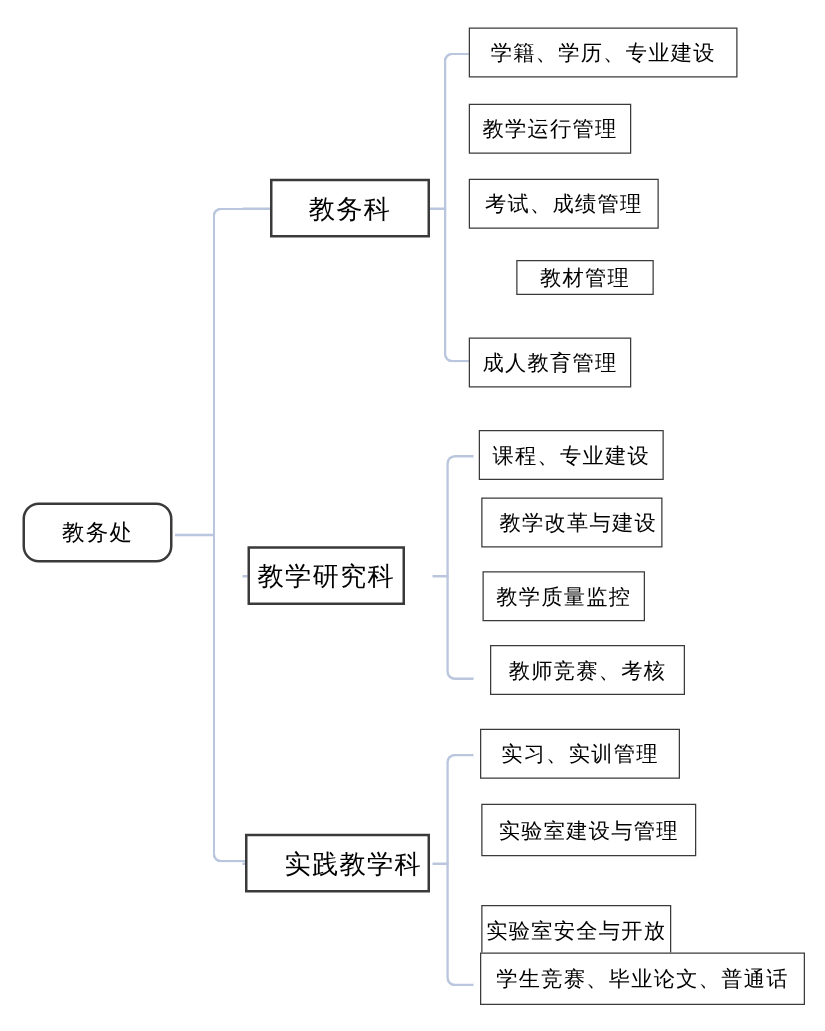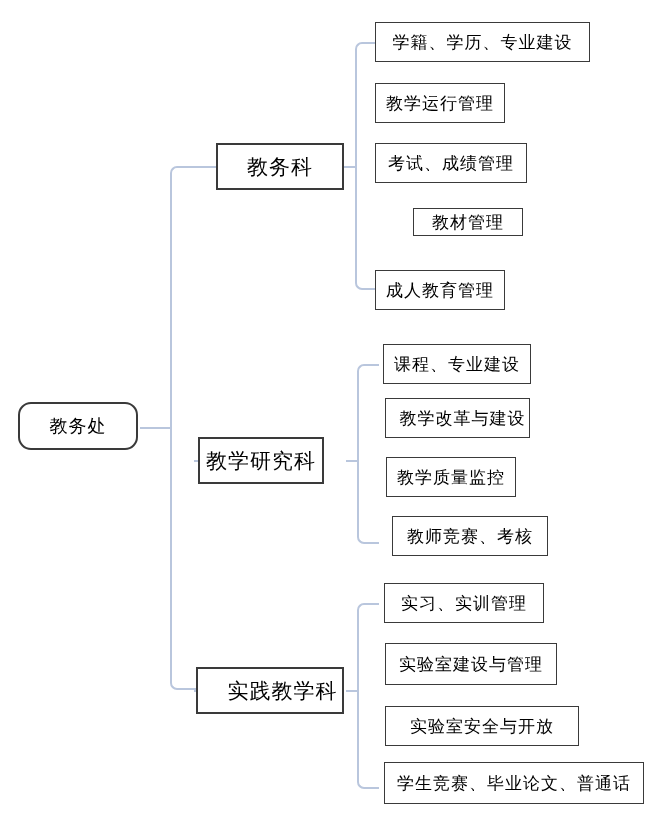--- a/index.html
+++ b/index.html
@@ -126,20 +126,20 @@
 
   <div class="bracket" style="left:357px; top:603px; width:22px; height:186px;"></div>
   <div class="stub" style="left:346px; top:690px; width:13px;"></div>
 
   <div class="node leaf" style="left:384px; top:583px; width:160px; height:40px;">
     <span>实习、实训管理</span>
   </div>
   <div class="node leaf" style="left:385px; top:643px; width:172px; height:42px;">
     <span>实验室建设与管理</span>
   </div>
-  <div class="node leaf" style="left:385px; top:706px; width:194px; height:40px;">
+  <div class="node leaf" style="left:385px; top:724px; width:152px; height:40px;">
     <span>实验室安全与开放</span>
   </div>
   <div class="node leaf" style="left:384px; top:762px; width:260px; height:42px;">
     <span>学生竞赛、毕业论文、普通话</span>
   </div>
 
 </div>
 
 </body></html>

